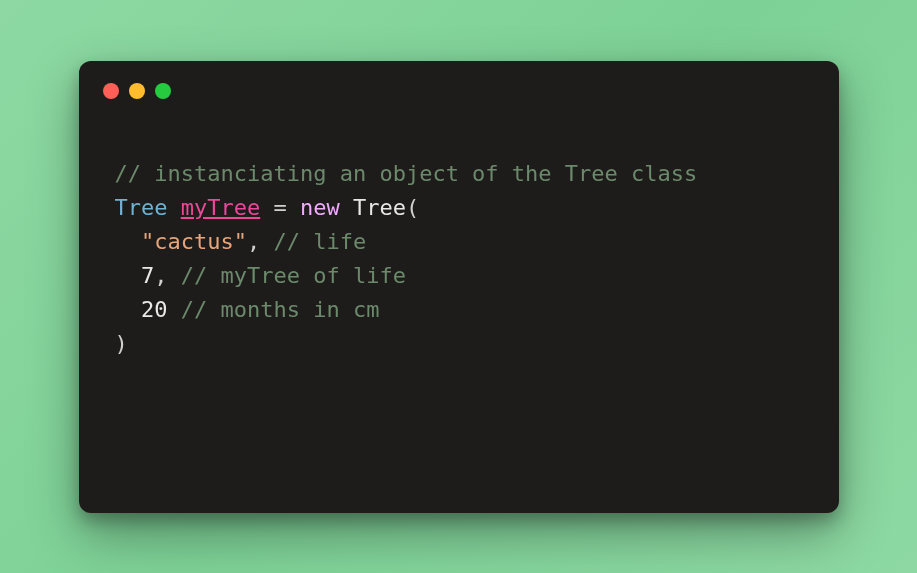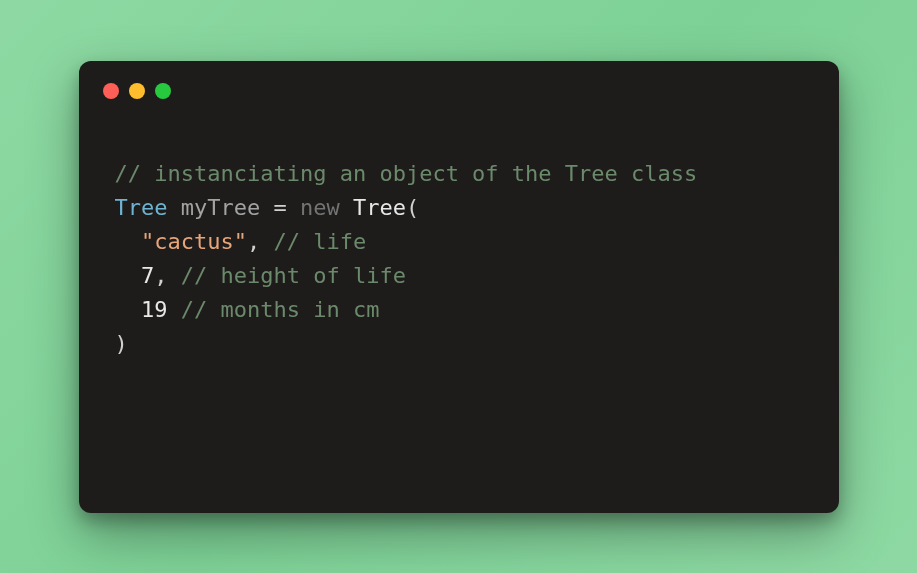--- a/index.html
+++ b/index.html
@@ -37,36 +37,36 @@
   .tl-green { background: #27c93f; }
   .code-area {
     padding: 58px 36px 20px 36px;
     font-size: 22px;
     line-height: 1.55;
     white-space: pre;
     color: #e6e6e6;
   }
   .tok-comment { color: #6b8a6b; }
   .tok-type { color: #6fb3d2; }
-  .tok-ident { color: #a3a3a3; }
+  .tok-ident { color: #ec4899; text-decoration: underline; }
   .tok-op { color: #d1d0cf; }
-  .tok-keyword { color: #737373; }
+  .tok-keyword { color: #f0abfc; }
   .tok-class { color: #e8e8e8; }
   .tok-string { color: #e6a57a; }
   .tok-number { color: #e8e8e8; }
   .tok-punc { color: #d1d0cf; }
 </style>
 </head>
 <body>
 
 <div class="window">
   <div class="titlebar">
     <div class="traffic-light tl-red"></div>
     <div class="traffic-light tl-yellow"></div>
     <div class="traffic-light tl-green"></div>
   </div>
   <div class="code-area"><span class="tok-comment">// instanciating an object of the Tree class</span>
 <span class="tok-type">Tree</span> <span class="tok-ident">myTree</span> <span class="tok-op">=</span> <span class="tok-keyword">new</span> <span class="tok-class">Tree</span><span class="tok-punc">(</span>
 <span>  </span><span class="tok-string">"cactus"</span><span class="tok-punc">,</span> <span class="tok-comment">// life</span>
-<span>  </span><span class="tok-number">7</span><span class="tok-punc">,</span> <span class="tok-comment">// height of life</span>
-<span>  </span><span class="tok-number">19</span> <span class="tok-comment">// months in cm</span>
+<span>  </span><span class="tok-number">7</span><span class="tok-punc">,</span> <span class="tok-comment">// myTree of life</span>
+<span>  </span><span class="tok-number">20</span> <span class="tok-comment">// months in cm</span>
 <span class="tok-punc">)</span></div>
 </div>
 
 </body></html>

